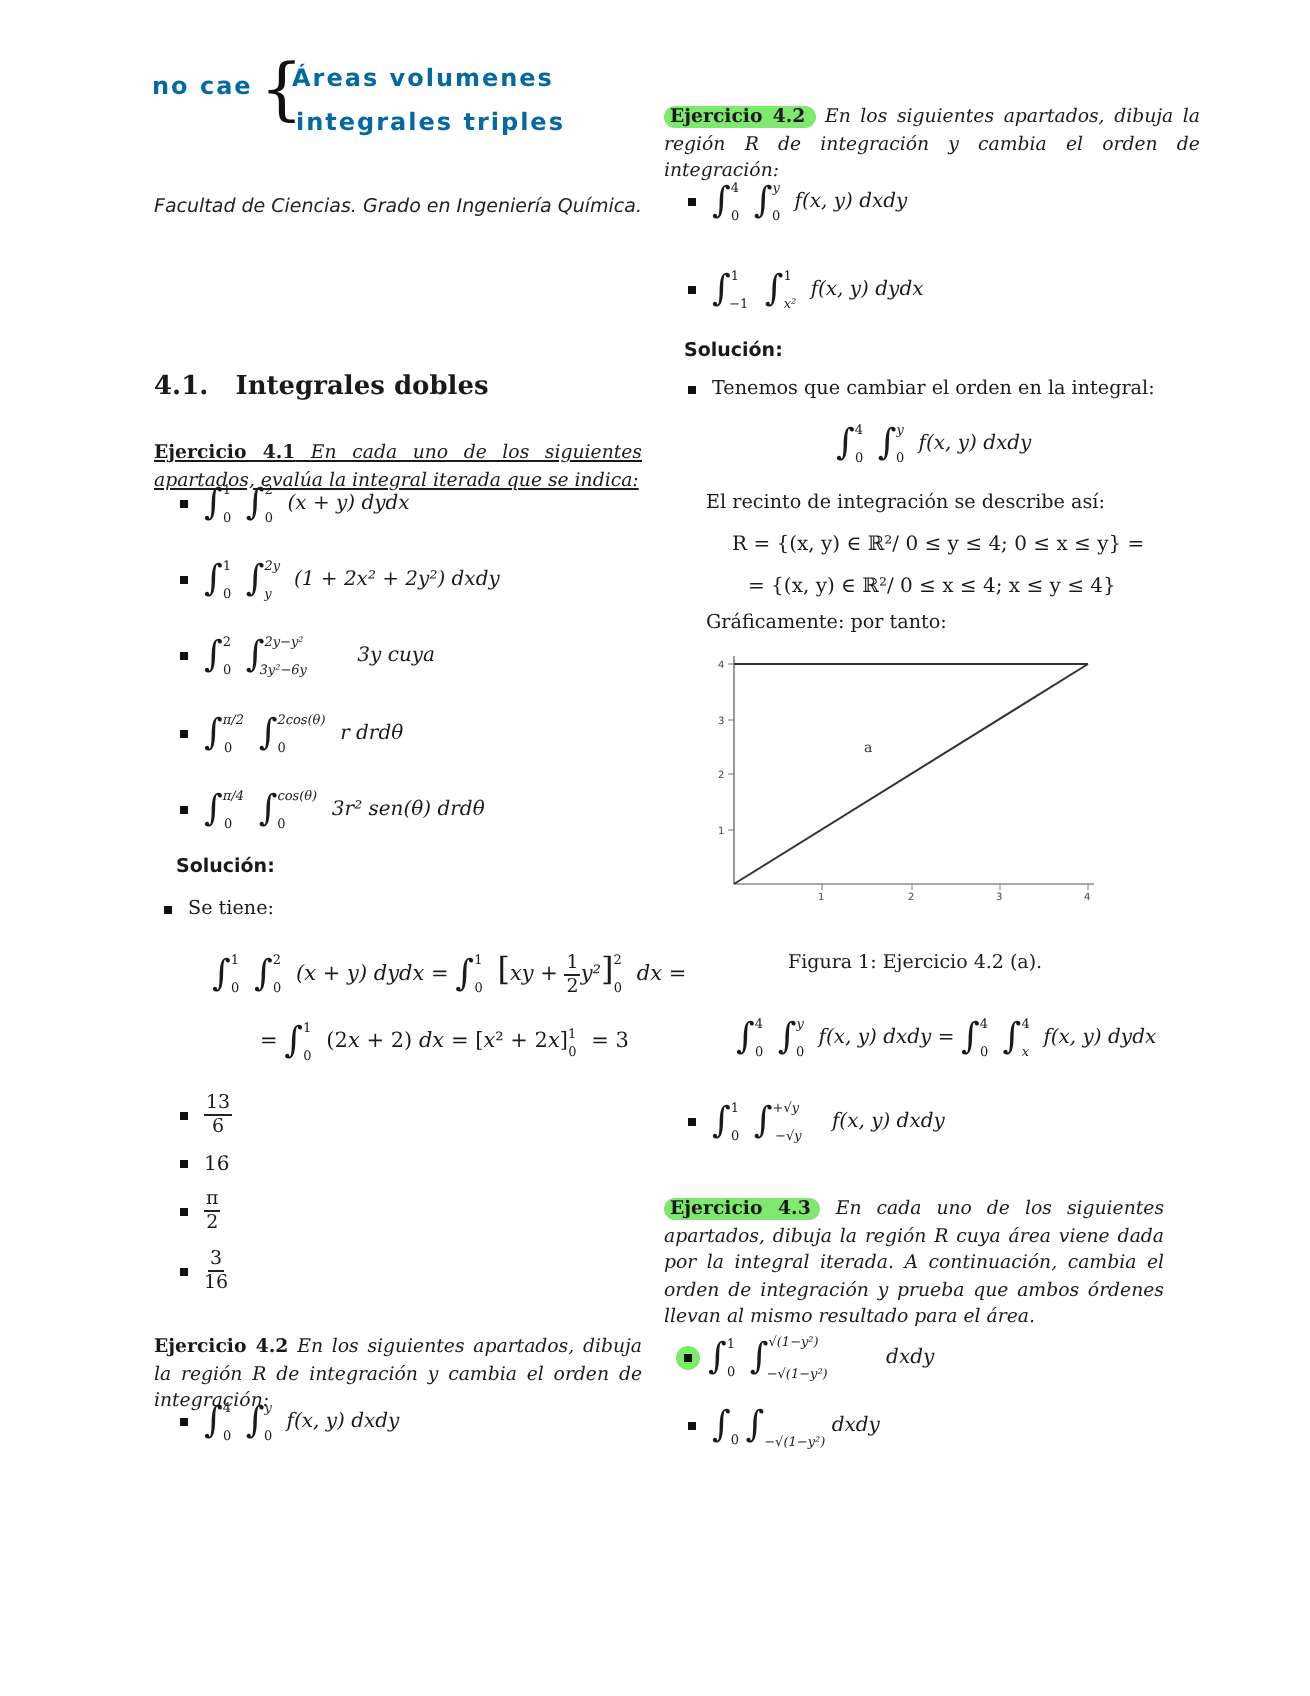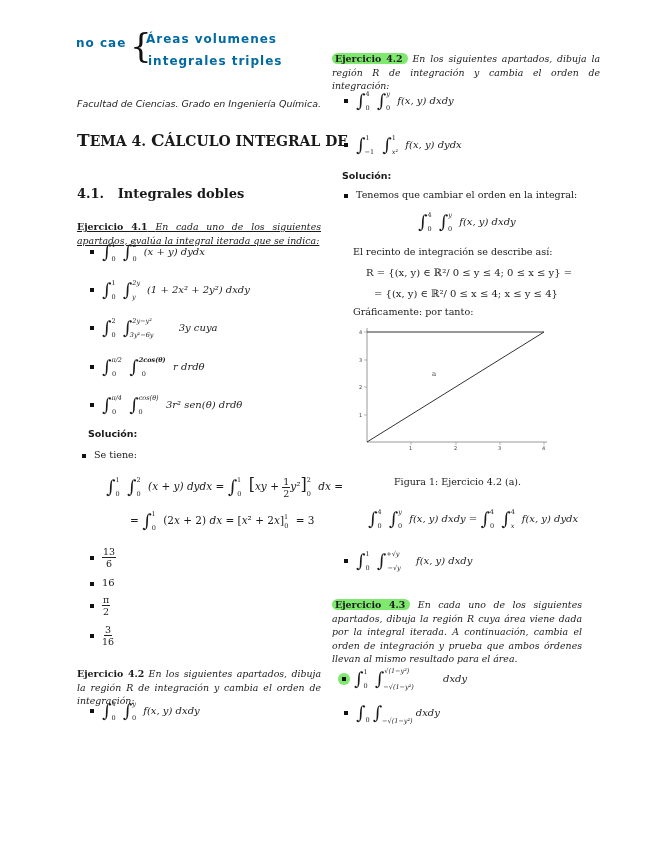--- a/index.html
+++ b/index.html
@@ -31,42 +31,41 @@
 <body>
 
 <div class="abs hand" style="left:76px;top:36px;">no cae</div>
 <div class="abs brace" style="left:130px;top:28px;">{</div>
 <div class="abs hand" style="left:146px;top:32px;">Áreas volumenes</div>
 <div class="abs hand" style="left:148px;top:54px;">integrales triples</div>
 
 <div class="abs header" style="left:77px;top:98px;width:244px;overflow:hidden;">Facultad de Ciencias. Grado en Ingeniería Química. Cá</div>
 
 <div class="abs tema" style="left:77px;top:132px;">
-  <div><span class="big">T</span><span>EMA 4. </span><span class="big">C</span><span>ÁLCULO INTEGRAL DE</span></div>
 </div>
 
 <div class="abs sec" style="left:77px;top:186px;">
   <span>4.1.</span>&nbsp;&nbsp;&nbsp;<span>Integrales dobles</span>
 </div>
 
 <div class="abs para" style="left:77px;top:208px;width:244px;text-decoration:underline;">
   <b>Ejercicio 4.1</b> <span>En cada uno de los siguientes apartados, evalúa la integral iterada que se indica:</span>
 </div>
 
 <div class="abs math" style="left:90px;top:243px;">
   <span class="bullet"></span><span class="int">∫</span><span class="lim" style="top:-8px;">1</span><span class="lim" style="top:6px;left:-4px;">0</span> <span class="int">∫</span><span class="lim" style="top:-8px;">2</span><span class="lim" style="top:6px;left:-4px;">0</span> <i>(x + y) dydx</i>
 </div>
 <div class="abs math" style="left:90px;top:281px;">
   <span class="bullet"></span><span class="int">∫</span><span class="lim" style="top:-8px;">1</span><span class="lim" style="top:6px;left:-4px;">0</span> <span class="int">∫</span><span class="lim" style="top:-8px;"><i>2y</i></span><span class="lim" style="top:6px;left:-8px;"><i>y</i></span> <i>(1 + 2x² + 2y²) dxdy</i>
 </div>
 <div class="abs math" style="left:90px;top:319px;">
   <span class="bullet"></span><span class="int">∫</span><span class="lim" style="top:-8px;">2</span><span class="lim" style="top:6px;left:-4px;">0</span> <span class="int">∫</span><span class="lim" style="top:-8px;"><i>2y−y²</i></span><span class="lim" style="top:6px;left:-22px;"><i>3y²−6y</i></span> <i>3y cuya</i>
 </div>
 <div class="abs math" style="left:90px;top:358px;">
-  <span class="bullet"></span><span class="int">∫</span><span class="lim" style="top:-8px;"><i>π/2</i></span><span class="lim" style="top:6px;left:-10px;">0</span> <span class="int">∫</span><span class="lim" style="top:-8px;font-weight:bold;"><i>2cos(θ)</i></span><span class="lim" style="top:6px;left:-24px;">0</span> <i>r drdθ</i>
+  <span class="bullet"></span><span class="int">∫</span><span class="lim" style="top:-8px;"><i>π/2</i></span><span class="lim" style="top:6px;left:-10px;">0</span> <span class="int">∫</span><span class="lim" style="top:-8px;"><i>2cos(θ)</i></span><span class="lim" style="top:6px;left:-24px;">0</span> <i>r drdθ</i>
 </div>
 <div class="abs math" style="left:90px;top:396px;">
   <span class="bullet"></span><span class="int">∫</span><span class="lim" style="top:-8px;"><i>π/4</i></span><span class="lim" style="top:6px;left:-10px;">0</span> <span class="int">∫</span><span class="lim" style="top:-8px;"><i>cos(θ)</i></span><span class="lim" style="top:6px;left:-20px;">0</span> <i>3r² sen(θ) drdθ</i>
 </div>
 
 <div class="abs sol" style="left:88px;top:428px;">Solución:</div>
 
 <div class="abs txt" style="left:82px;top:449px;">
   <span class="bullet"></span><span>Se tiene:</span>
 </div>

